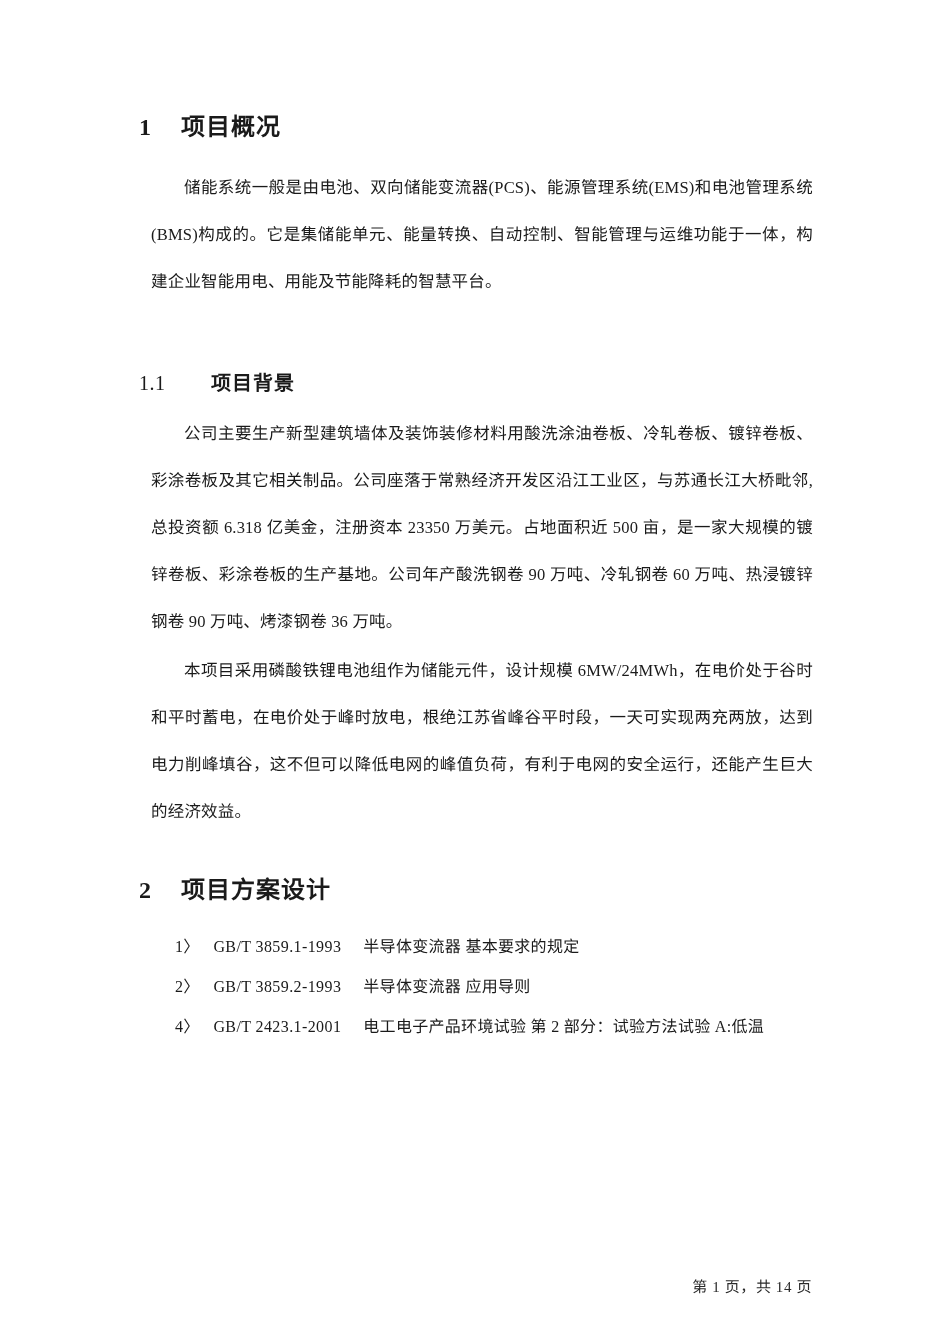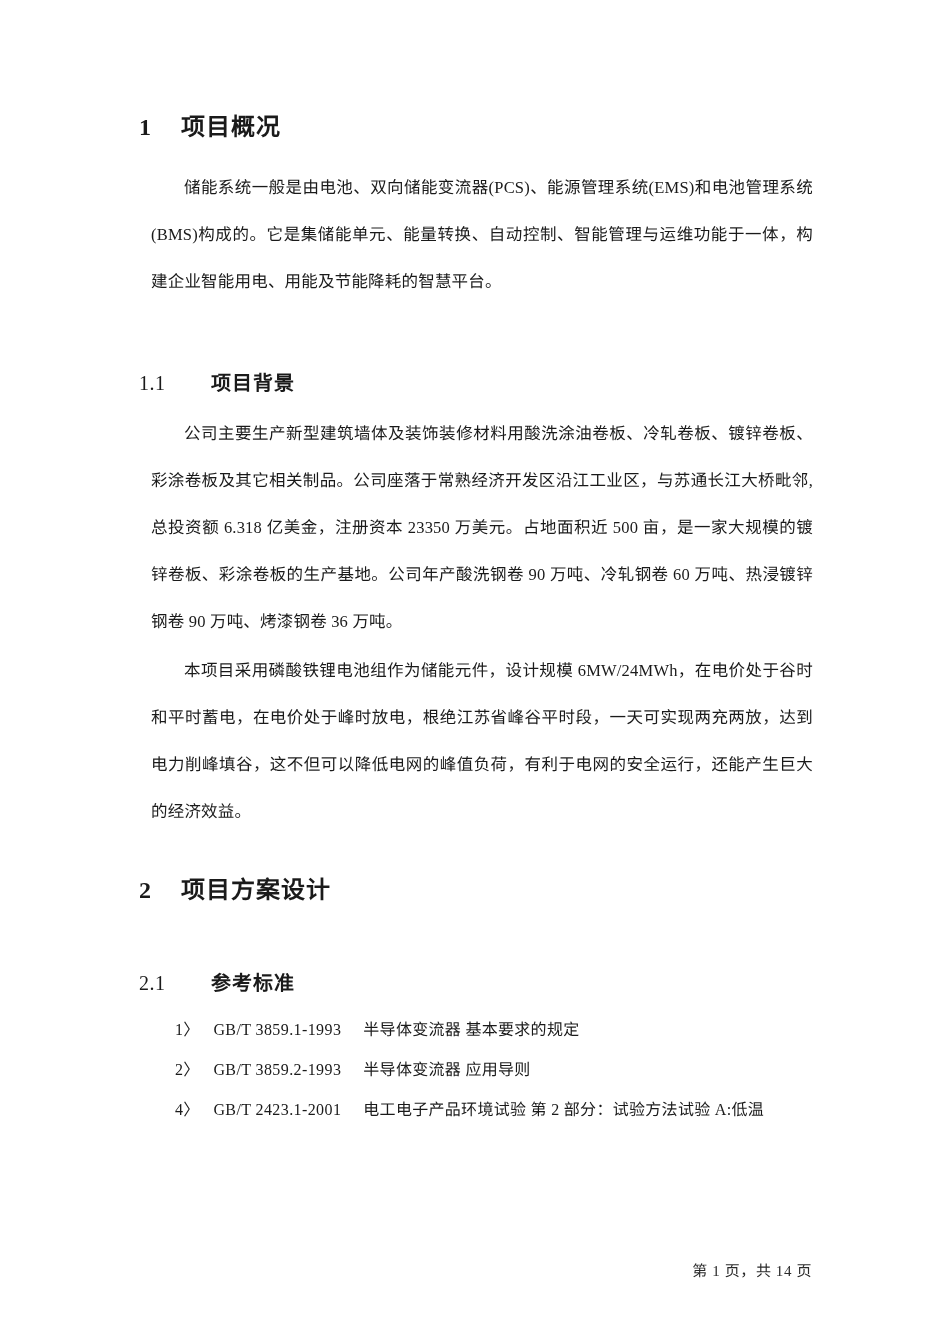--- a/index.html
+++ b/index.html
@@ -97,21 +97,21 @@
   }
   .std-list li .gap-s { display: inline-block; width: 14px; }
   .std-list li .gap-m { display: inline-block; width: 22px; }
   .std-list li .title { letter-spacing: 0.3px; }
 
   
   .footer {
     position: absolute;
     left: 0;
     right: 0;
-    bottom: 64px;
+    bottom: 48px;
     text-align: right;
     padding-right: 138px;
     font-size: 15px;
     color: #2a2a2a;
     letter-spacing: 0.6px;
   }
 </style>
 </head>
 <body>
 
@@ -131,24 +131,20 @@
     </h2>
 
     <p class="para">公司主要生产新型建筑墙体及装饰装修材料用酸洗涂油卷板、冷轧卷板、镀锌卷板、彩涂卷板及其它相关制品。公司座落于常熟经济开发区沿江工业区，与苏通长江大桥毗邻, 总投资额 6.318 亿美金，注册资本 23350 万美元。占地面积近 500 亩，是一家大规模的镀锌卷板、彩涂卷板的生产基地。公司年产酸洗钢卷 90 万吨、冷轧钢卷 60 万吨、热浸镀锌钢卷 90 万吨、烤漆钢卷 36 万吨。</p>
     <p class="para">本项目采用磷酸铁锂电池组作为储能元件，设计规模 6MW/24MWh，在电价处于谷时和平时蓄电，在电价处于峰时放电，根绝江苏省峰谷平时段，一天可实现两充两放，达到电力削峰填谷，这不但可以降低电网的峰值负荷，有利于电网的安全运行，还能产生巨大的经济效益。</p>
 
     <h1 class="h1 sec2">
       <span class="num">2</span>
       <span class="txt">项目方案设计</span>
     </h1>
 
-    <h2 class="h2">
-      <span class="num">2.1</span>
-      <span class="txt">参考标准</span>
-    </h2>
 
     <ul class="std-list" id="std-list">
     <li><span class="marker">1〉</span><span class="gap-s"></span><span class="code">GB/T 3859.1-1993</span><span class="gap-m"></span><span class="title">半导体变流器 基本要求的规定</span></li>
         <li><span class="marker">2〉</span><span class="gap-s"></span><span class="code">GB/T 3859.2-1993</span><span class="gap-m"></span><span class="title">半导体变流器 应用导则</span></li>
         <li><span class="marker">4〉</span><span class="gap-s"></span><span class="code">GB/T 2423.1-2001</span><span class="gap-m"></span><span class="title">电工电子产品环境试验 第 2 部分：试验方法试验 A:低温</span></li>
         <li><span class="gap-s"></span><span class="gap-m"></span></li>
       </ul>
 
   </div>
 

